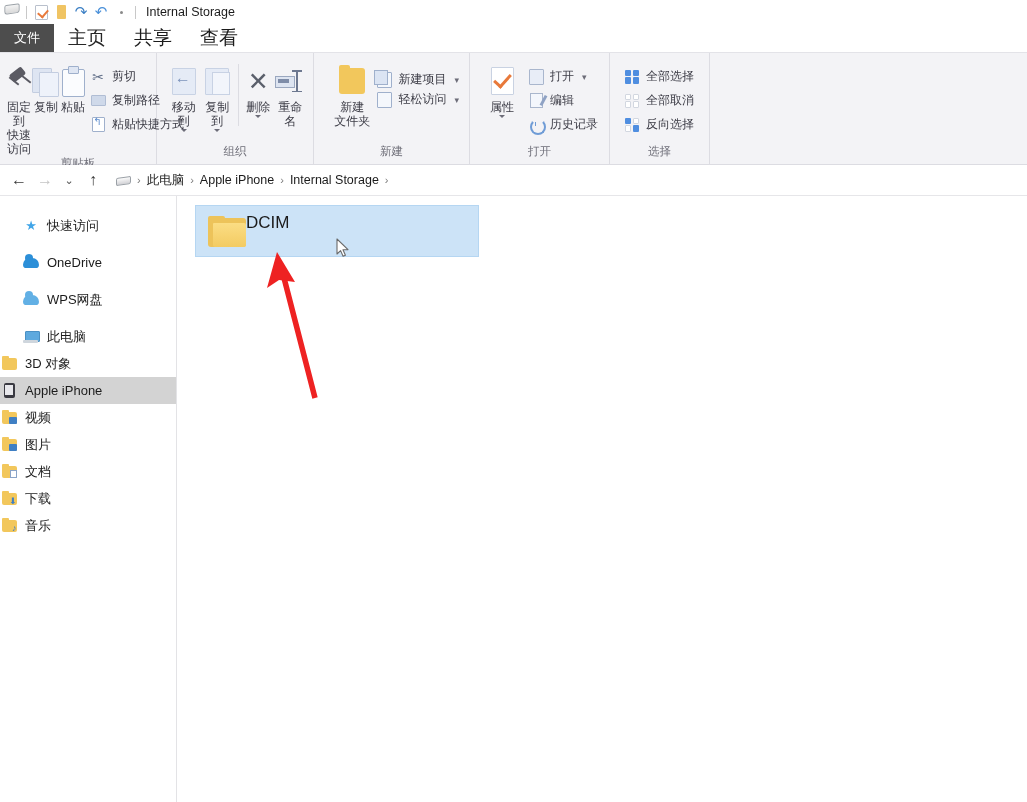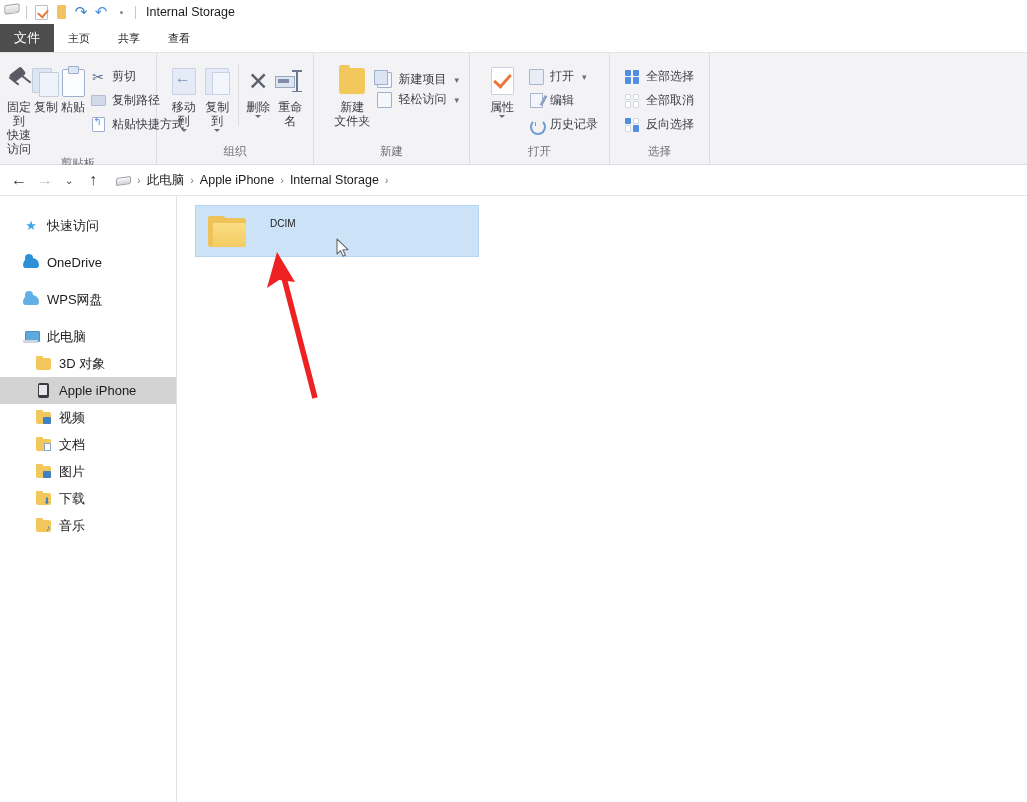--- a/index.html
+++ b/index.html
@@ -87,21 +87,21 @@
 
   
   .tabstrip {
     position: absolute; left: 0; top: 24px;
     width: 1027px; height: 28px;
     background: #ffffff;
     display: flex; align-items: stretch;
   }
   .tab {
     display: flex; align-items: center; justify-content: center;
-    font-size: 11px;
+    font-size: 19px;
     color: #1b1b1b;
     padding: 0 14px;
     cursor: default;
     white-space: nowrap;
   }
   .tab.file {
     background: #4d4d4d;
     color: #ffffff;
     min-width: 54px;
     font-size: 13px;
@@ -463,21 +463,21 @@
   }
   .navrow {
     display: flex; align-items: center;
     height: 27px;
     font-size: 13px;
     color: #1c1c1c;
     white-space: nowrap;
     cursor: default;
   }
   .navrow.lvl0 { padding-left: 22px; }
-  .navrow.lvl1 { padding-left: 34px; }
+  .navrow.lvl1 { }
   .navrow.sel { background: #d3d3d3; }
   .navrow .nicon {
     width: 18px; height: 16px;
     margin-right: 7px;
     display: inline-flex; align-items: center; justify-content: center;
     flex: 0 0 18px;
   }
   .navgap { height: 10px; }
 
   .i-star { font-size: 13px; color: #41a5e8; }
@@ -604,23 +604,22 @@
     border-radius: 2px 2px 0 0;
     padding: 0;
   }
   .bigfolder .front {
     position: absolute; left: 5px; top: 7px;
     width: 33px; height: 24px;
     background: linear-gradient(#fbdd84,#f3cb62);
     border-radius: 1px 2px 2px 2px;
   }
   .fileitem .fname {
-    font-size: 10px;
+    font-size: 17px;
     color: #1b1b1b;
-    margin-left: 24px;
     margin-bottom: 16px;
     white-space: nowrap;
   }
 
   .cursor-arrow {
     position: absolute;
     left: 336px; top: 238px;
     width: 14px; height: 20px;
     pointer-events: none;
   }
@@ -922,34 +921,34 @@
       <span class="nicon">
           <span class="i-folder videos">
             <span></span>
           </span>
         </span>
       <span>视频</span>
     </div>
 
     <div class="navrow lvl1">
       <span class="nicon">
+          <span class="i-folder pics">
+            <span></span>
+          </span>
+        </span>
+      <span>图片</span>
+    </div>
+
+    <div class="navrow lvl1">
+      <span class="nicon">
           <span class="i-folder docs">
             <span></span>
           </span>
         </span>
       <span>文档</span>
-    </div>
-
-    <div class="navrow lvl1">
-      <span class="nicon">
-          <span class="i-folder pics">
-            <span></span>
-          </span>
-        </span>
-      <span>图片</span>
     </div>
 
     <div class="navrow lvl1">
       <span class="nicon">
           <span class="i-folder">
             <span style="color:#3f7fc4;font-size:9px">⬇</span>
           </span>
         </span>
       <span>下载</span>
     </div>

